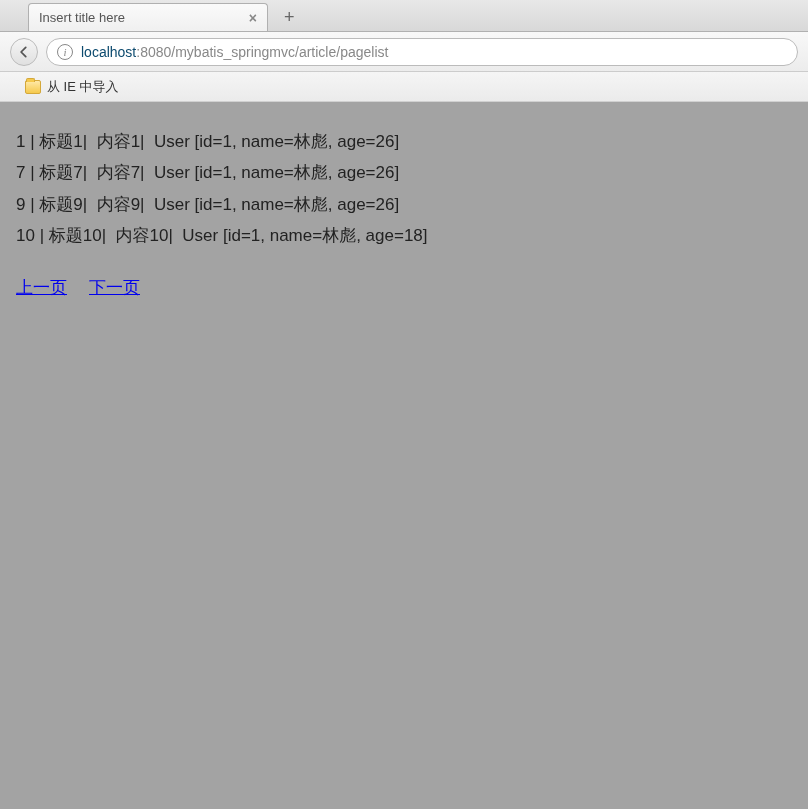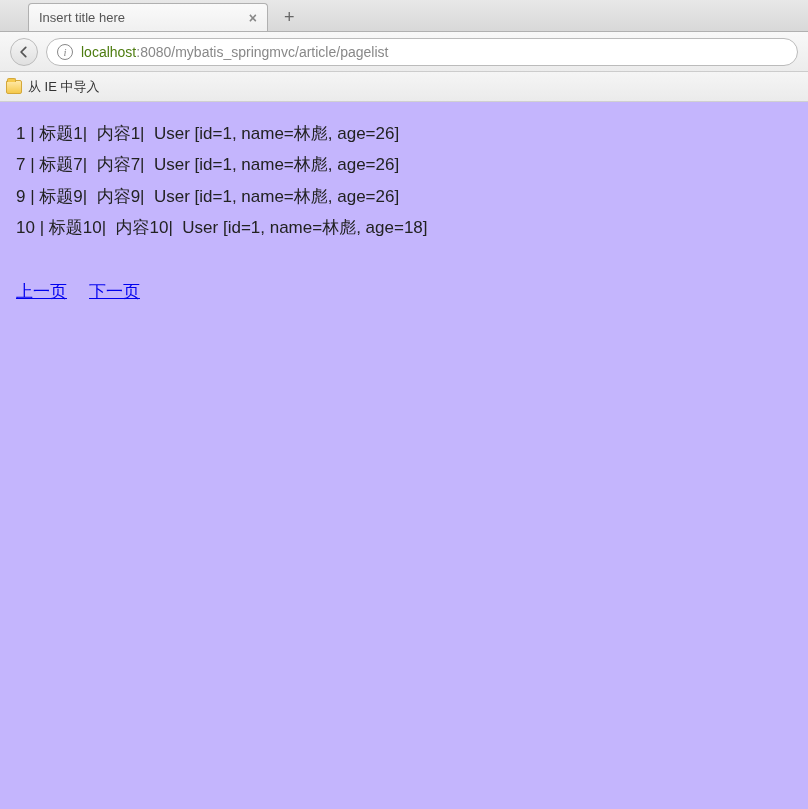--- a/index.html
+++ b/index.html
@@ -107,28 +107,28 @@
       color: #888;
       font-family: serif;
       font-style: italic;
     }
     .url-text {
       font-size: 14px;
       color: #888;
       flex: 1;
     }
     .url-host {
-      color: #4d7c0f;
+      color: #0c4a6e;
     }
     .bookmarks-bar {
       background: linear-gradient(to bottom, #f5f5f5, #ebebeb);
       height: 30px;
       display: flex;
       align-items: center;
-      padding: 0 6px;
+      padding: 0 25px;
       gap: 6px;
       border-bottom: 1px solid #d0d0d0;
       font-size: 13px;
       color: #333;
     }
     .folder-icon {
       width: 16px;
       height: 14px;
       background: linear-gradient(to bottom, #ffe9a8, #f5c94c);
       border: 1px solid #d4a83a;
@@ -142,32 +142,32 @@
       left: 0;
       width: 7px;
       height: 3px;
       background: #f5c94c;
       border: 1px solid #d4a83a;
       border-bottom: none;
       border-radius: 2px 2px 0 0;
     }
     .content {
       flex: 1;
-      background: #c4b5fd;
-      padding: 16px 16px;
+      background: #a3a3a3;
+      padding: 24px 16px;
       font-size: 17px;
       color: #222;
       line-height: 1.85;
     }
     .row {
       white-space: pre;
       font-family: "Microsoft YaHei", sans-serif;
     }
     .pagination {
-      margin-top: 32px;
+      margin-top: 20px;
       display: flex;
       gap: 22px;
     }
     .pagination a {
       color: #0000EE;
       text-decoration: underline;
       cursor: pointer;
       font-size: 17px;
     }
   </style>

